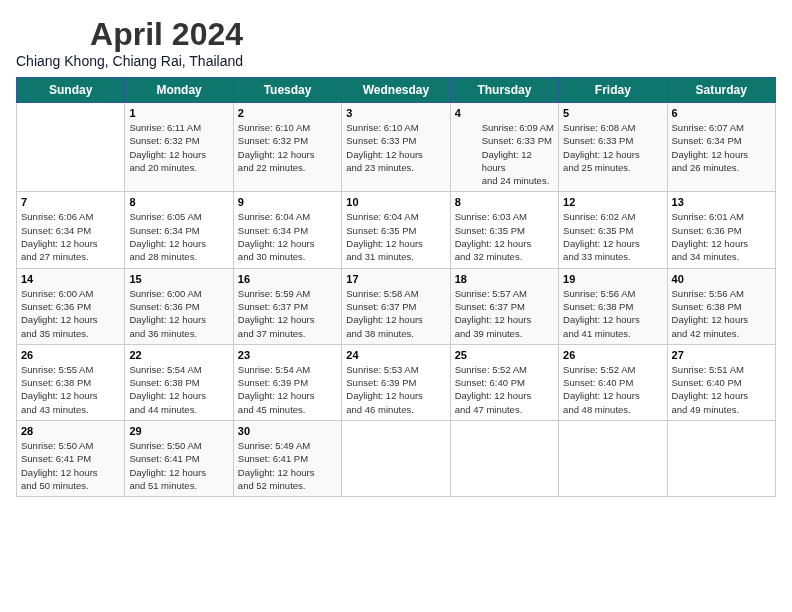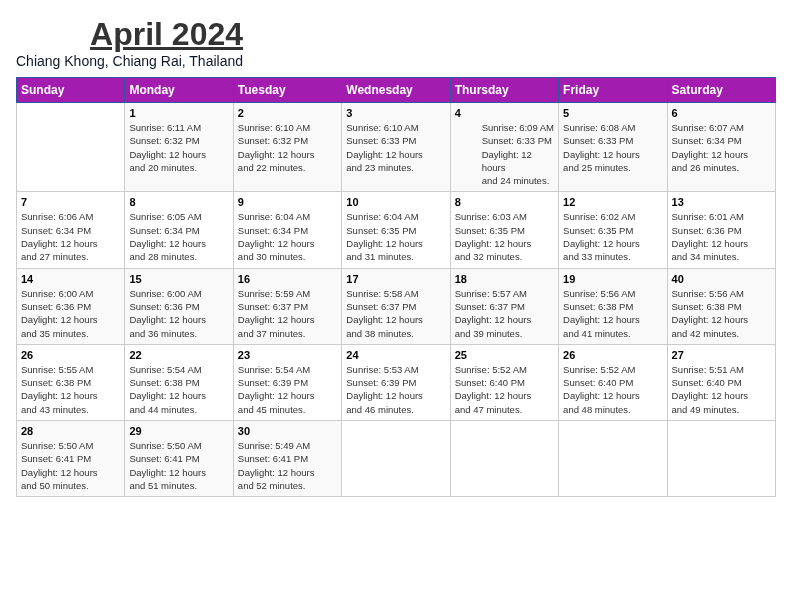--- a/index.html
+++ b/index.html
@@ -34,36 +34,35 @@
       width: 28px;
       height: 28px;
     }
     .title-area {
       text-align: right;
     }
     .month-title {
       font-size: 32px;
       font-weight: bold;
       color: #333;
-      text-decoration: underline;
     }
     .location-title {
       font-size: 14px;
       color: #0f172a;
     }
     table {
       width: 100%;
       border-collapse: collapse;
       font-size: 10.5px;
     }
     thead th {
-      background-color: #a21caf;
+      background-color: #0f766e;
       color: #fff;
       padding: 5px 4px;
-      text-align: left;
+      text-align: center;
       font-size: 12px;
       font-weight: bold;
       border: 1px solid #2e57a0;
     }
     td {
       vertical-align: top;
       border: 1px solid #ccc;
       padding: 4px 4px;
       min-height: 80px;
       width: calc(100% / 7);

